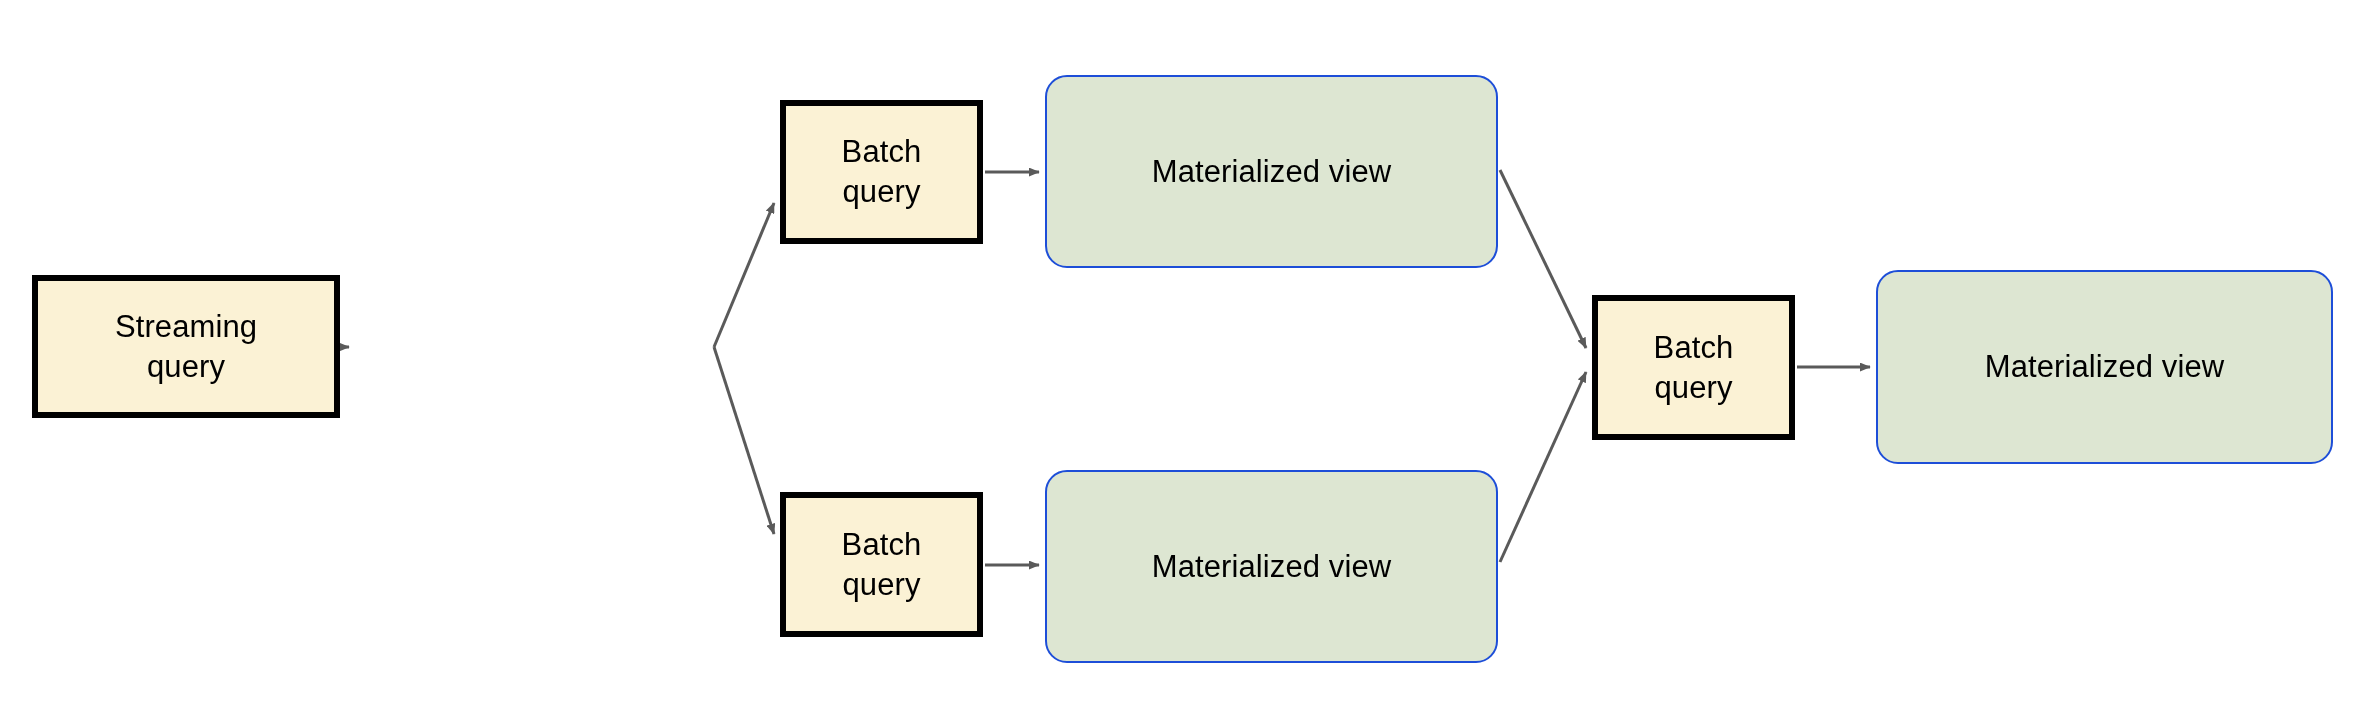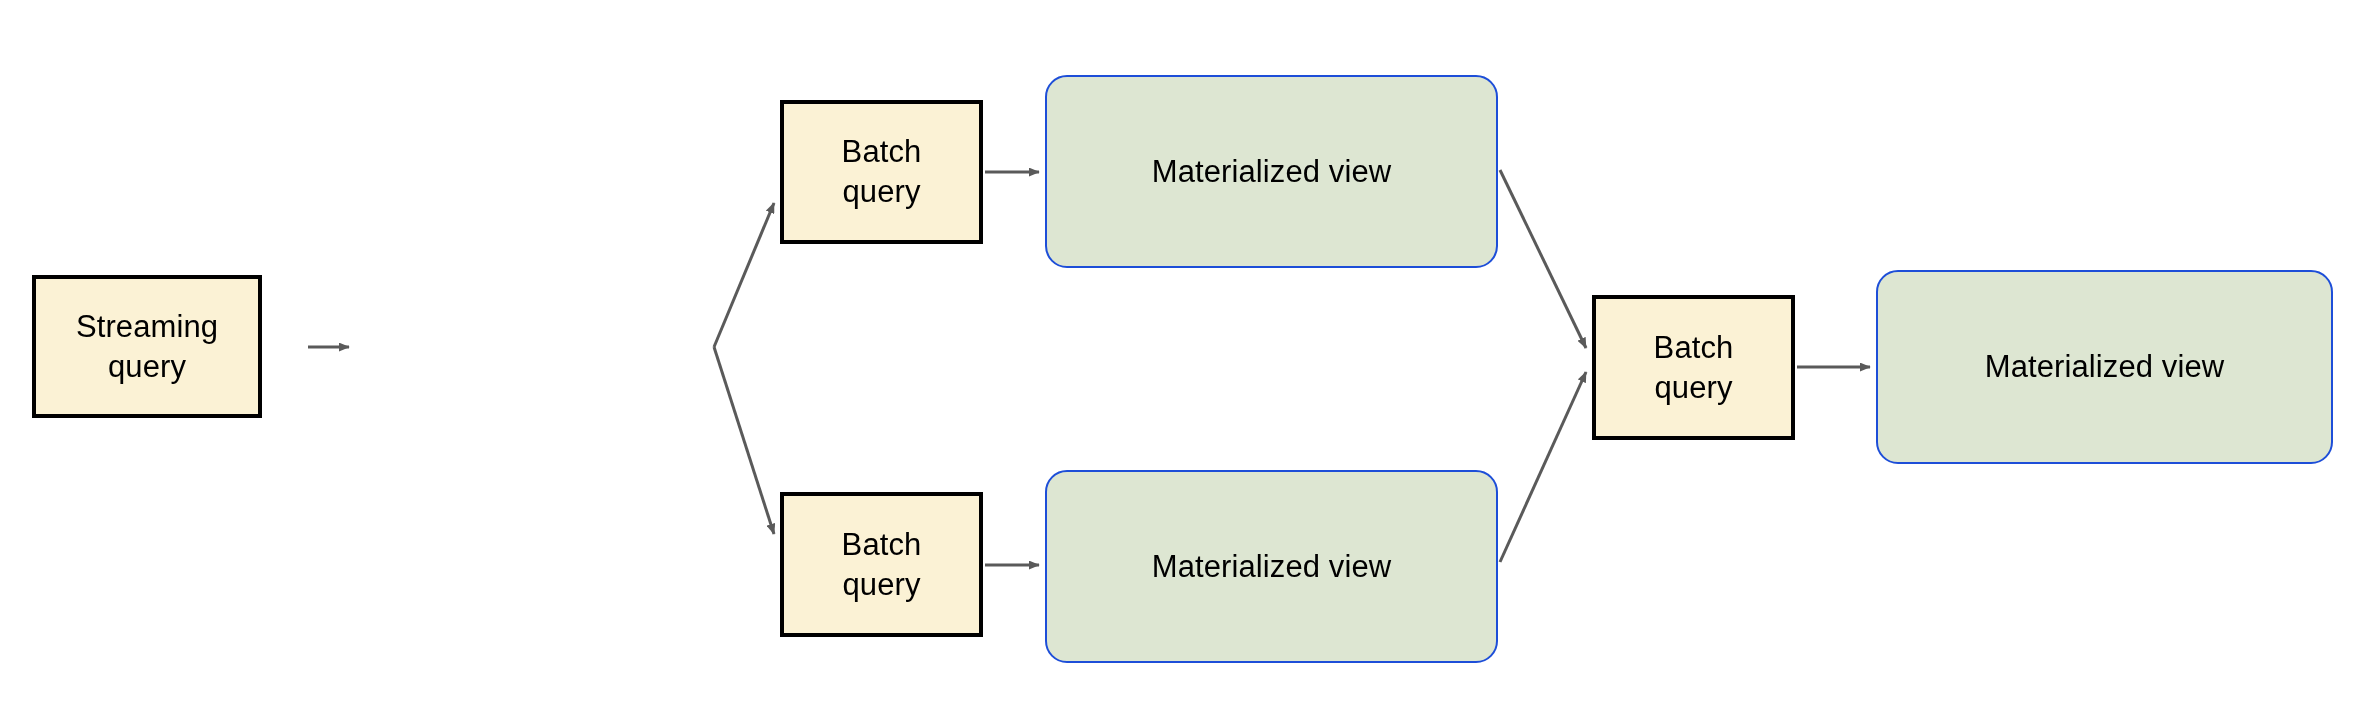--- a/index.html
+++ b/index.html
@@ -34,21 +34,21 @@
     justify-content: center;
     text-align: center;
     color: #000000;
     font-size: 31px;
     line-height: 1.28;
     letter-spacing: 0.1px;
     z-index: 2;
   }
   .node.process {
     background: #fbf2d5;
-    border: 4px solid #000000;
+    border: 6px solid #000000;
     border-radius: 0;
   }
   .node.store {
     background: #dde6d2;
     border: 2px solid #1d4ed8;
     border-radius: 22px;
   }
   .node-label {
     display: block;
     white-space: pre-line;
@@ -71,21 +71,21 @@
         <line x1="714" y1="347" x2="774" y2="203" stroke="#5a5a5a" stroke-width="3" marker-end="url(#arrowhead)"></line>
         <line x1="714" y1="347" x2="774" y2="534" stroke="#5a5a5a" stroke-width="3" marker-end="url(#arrowhead)"></line>
         <line x1="985" y1="172" x2="1039" y2="172" stroke="#5a5a5a" stroke-width="3" marker-end="url(#arrowhead)"></line>
         <line x1="985" y1="565" x2="1039" y2="565" stroke="#5a5a5a" stroke-width="3" marker-end="url(#arrowhead)"></line>
         <line x1="1500" y1="170" x2="1586" y2="348" stroke="#5a5a5a" stroke-width="3" marker-end="url(#arrowhead)"></line>
         <line x1="1500" y1="562" x2="1586" y2="372" stroke="#5a5a5a" stroke-width="3" marker-end="url(#arrowhead)"></line>
         <line x1="1797" y1="367" x2="1870" y2="367" stroke="#5a5a5a" stroke-width="3" marker-end="url(#arrowhead)"></line>
       </g>
   </svg>
 
-  <div class="node process" style="left: 32px; top: 275px; width: 230px; height: 143px;">
+  <div class="node process" style="left: 32px; top: 275px; width: 308px; height: 143px;">
     <span class="node-label">Streaming
 query</span>
   </div>
 
 
   <div class="node process" style="left: 780px; top: 100px; width: 203px; height: 144px;">
     <span class="node-label">Batch
 query</span>
   </div>
 

